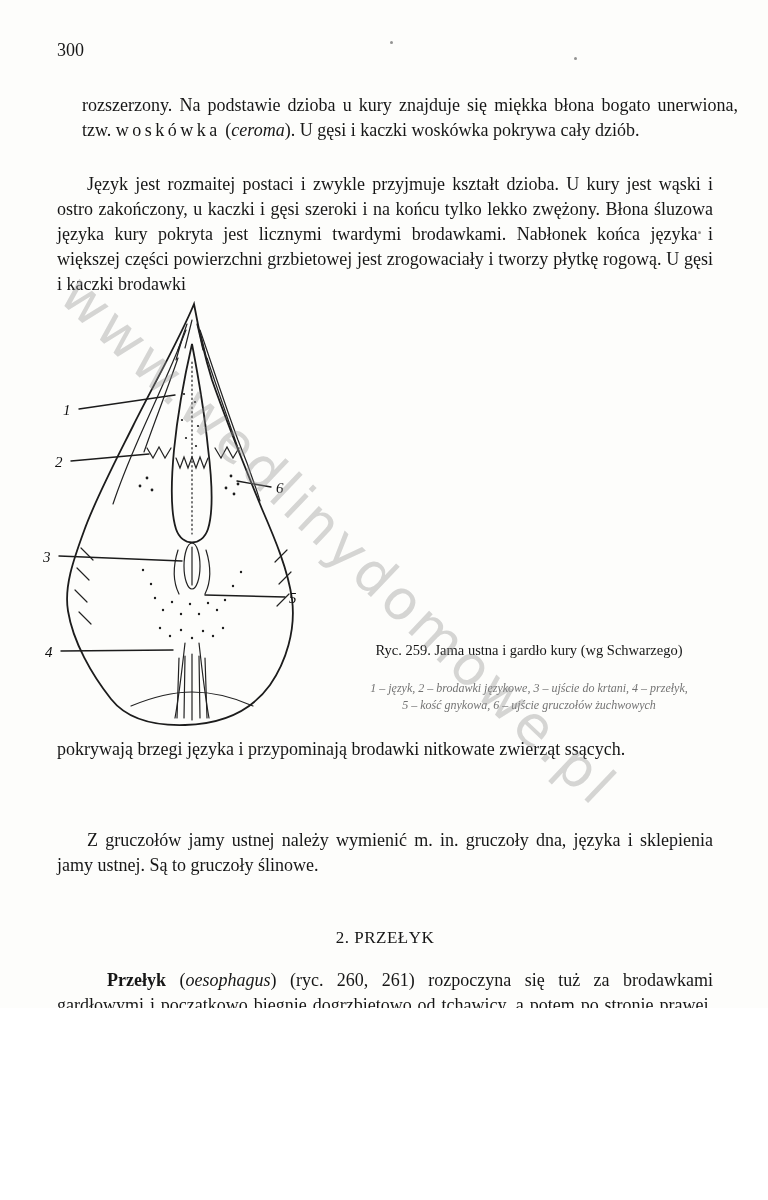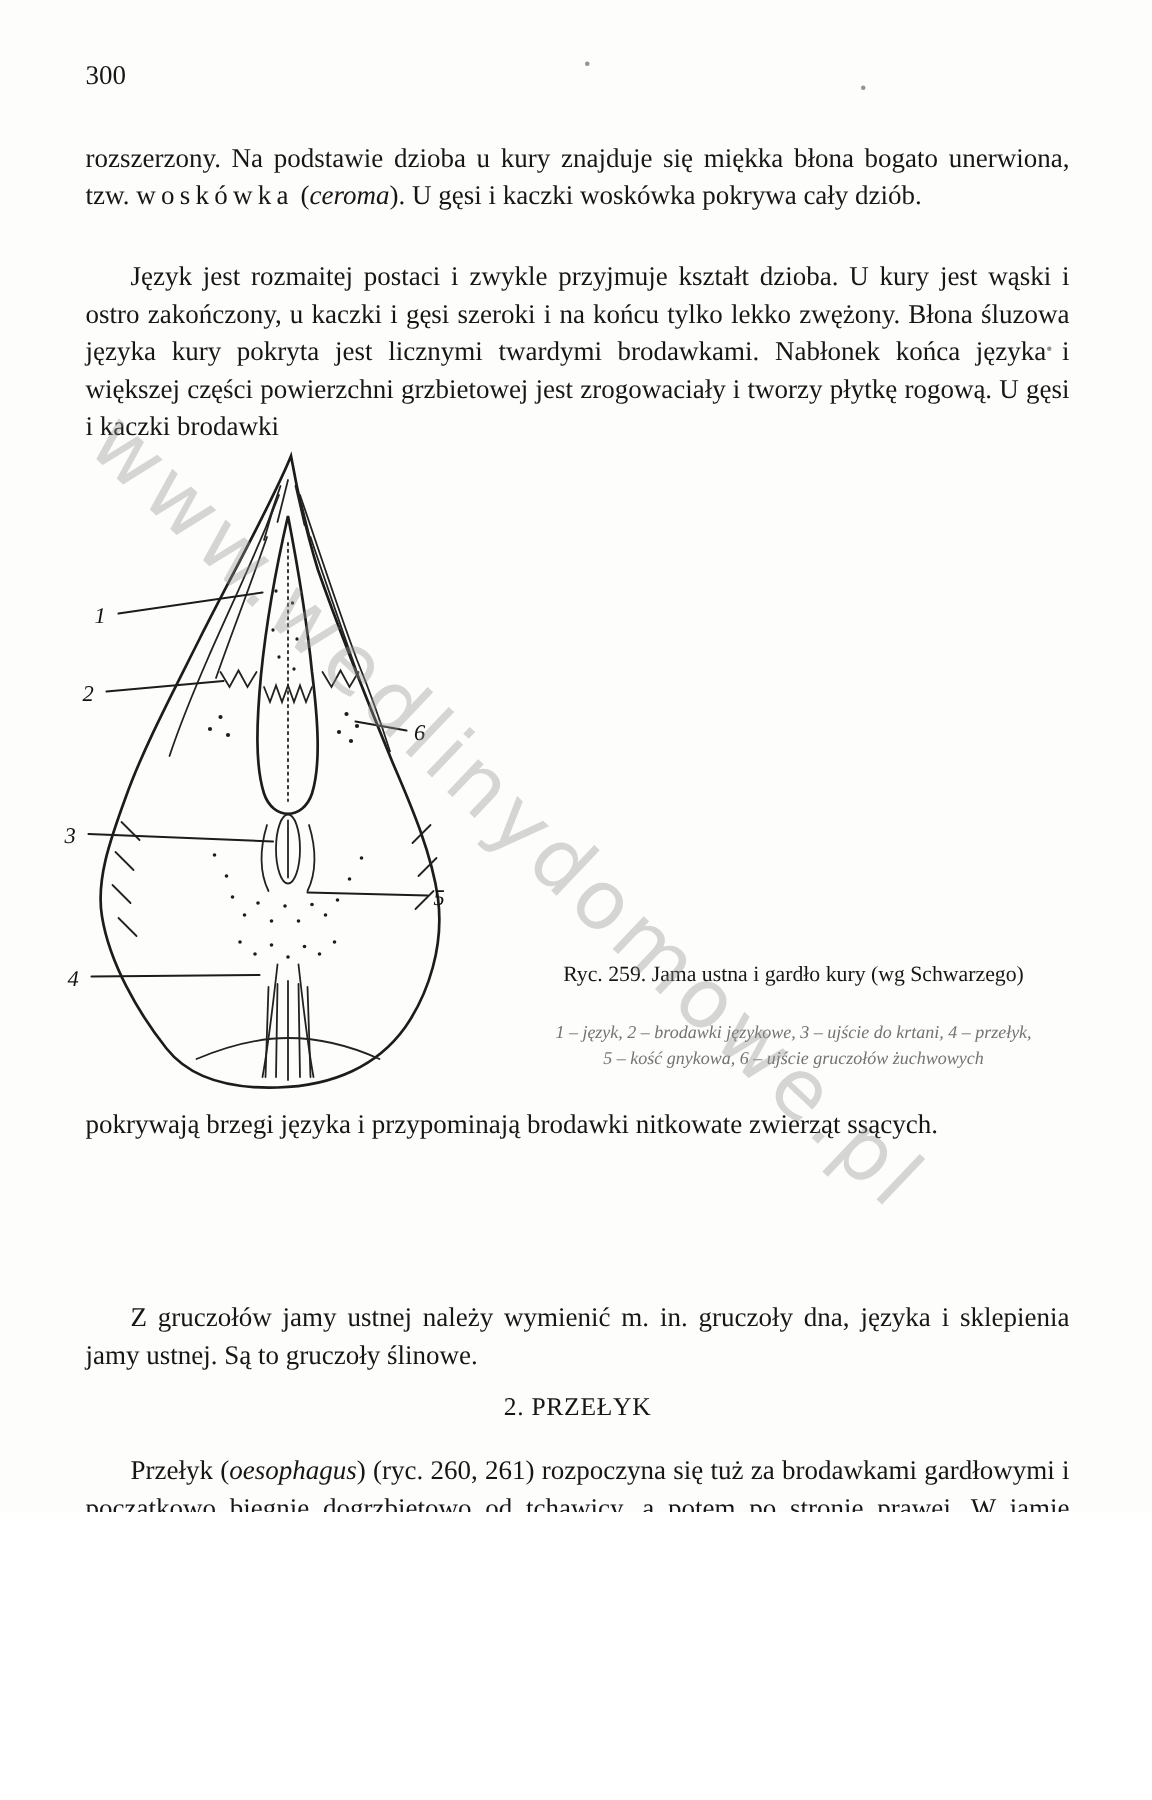--- a/index.html
+++ b/index.html
@@ -28,21 +28,21 @@
     left: 57px;
     width: 656px;
     font-size: 18px;
     line-height: 25px;
     text-align: justify;
     z-index: 2;
   }
   .indent { text-indent: 30px; }
   .spaced { letter-spacing: 3.5px; }
   .it { font-style: italic; }
-  .bold { font-weight: normal; }
+  .bold { font-weight: bold; margin-left: 20px; }
   .section-heading {
     position: absolute;
     left: 57px; width: 656px;
     text-align: center;
     font-weight: normal;
     font-size: 17px;
     letter-spacing: 0.5px;
     z-index: 2;
   }
   .figure {
@@ -117,21 +117,21 @@
     fill: #111111;
   }
 </style>
 </head>
 <body>
 
 <div class="page">
 
   <div class="abs pageno">300</div>
 
-  <div class="body-text" style="top:93px;"><span>rozszerzony. Na podstawie dzioba u kury znajduje się miękka błona bogato unerwiona, tzw. </span><span class="spaced">woskówka</span><span> (</span><span class="it">ceroma</span><span>). U gęsi i kaczki woskówka pokrywa cały dziób.</span></div>
+  <div class="body-text" style="top:93px;margin-left:25px;"><span>rozszerzony. Na podstawie dzioba u kury znajduje się miękka błona bogato unerwiona, tzw. </span><span class="spaced">woskówka</span><span> (</span><span class="it">ceroma</span><span>). U gęsi i kaczki woskówka pokrywa cały dziób.</span></div>
 
   <div class="body-text indent" style="top:172px;">Język jest rozmaitej postaci i zwykle przyjmuje kształt dzioba. U kury jest wąski i ostro zakończony, u kaczki i gęsi szeroki i na końcu tylko lekko zwężony. Błona śluzowa języka kury pokryta jest licznymi twardymi brodawkami. Nabłonek końca języka i większej części powierzchni grzbietowej jest zrogowaciały i tworzy płytkę rogową. U gęsi i kaczki brodawki</div>
 
   <div class="figure">
     <svg class="fig-svg" width="310" height="432" viewBox="0 0 310 432">
 
       <g class="s18">
         <path d="M159 6 C146 38 118 88 98 128 C80 164 60 202 49 233 C38 263 29 289 33 313 C38 344 57 377 76 401 C91 420 117 428 150 427 C188 426 217 412 235 387 C251 364 261 332 257 301 C253 272 240 241 227 211 C211 172 191 122 177 82 C169 56 163 28 159 6 Z"></path>
         <path d="M157 46 C151 72 143 112 139 152 C136 184 135 212 141 231 C147 249 167 249 173 231 C179 212 177 182 173 150 C169 110 162 72 157 46 Z"></path>
       </g>
@@ -216,21 +216,21 @@
     <div class="fig-caption">
       <div class="cap-title">Ryc. 259. Jama ustna i gardło kury (wg Schwarzego)</div>
       <div class="cap-legend">1 – język, 2 – brodawki językowe, 3 – ujście do krtani, 4 – przełyk,</div>
       <div class="cap-legend">5 – kość gnykowa, 6 – ujście gruczołów żuchwowych</div>
     </div>
   </div>
 
   <div class="body-text" style="top:737px;">pokrywają brzegi języka i przypominają brodawki nitkowate zwierząt ssących.</div>
 
 
-  <div class="body-text indent" style="top:866px;">Z gruczołów jamy ustnej należy wymienić m. in. gruczoły dna, języka i sklepienia jamy ustnej. Są to gruczoły ślinowe.</div>
+  <div class="body-text indent" style="top:828px;">Z gruczołów jamy ustnej należy wymienić m. in. gruczoły dna, języka i sklepienia jamy ustnej. Są to gruczoły ślinowe.</div>
 
   <div class="section-heading" style="top:928px;">2. PRZEŁYK</div>
 
   <div class="body-text indent" style="top:968px;"><span class="bold">Przełyk</span><span> (</span><span class="it">oesophagus</span><span>) (ryc. 260, 261) rozpoczyna się tuż za brodawkami gardłowymi i początkowo biegnie dogrzbietowo od tchawicy, a potem po stronie prawej. W jamie piersiowej leży między płucami dogrzbietowo od serca. Koniec przełyku jest lekko zwężony i bez ostrych granic przechodzi do żołądka gruczołowego. Przejście to zaznacza grubość ściany żołądka</span></div>
 
   <div class="wm-diag">www.wedlinydomowe.pl</div>
 
   <div class="speck" style="left:390px; top:41px;"></div>
   <div class="speck" style="left:574px; top:57px;"></div>
   <div class="speck" style="left:698px; top:231px;"></div>

